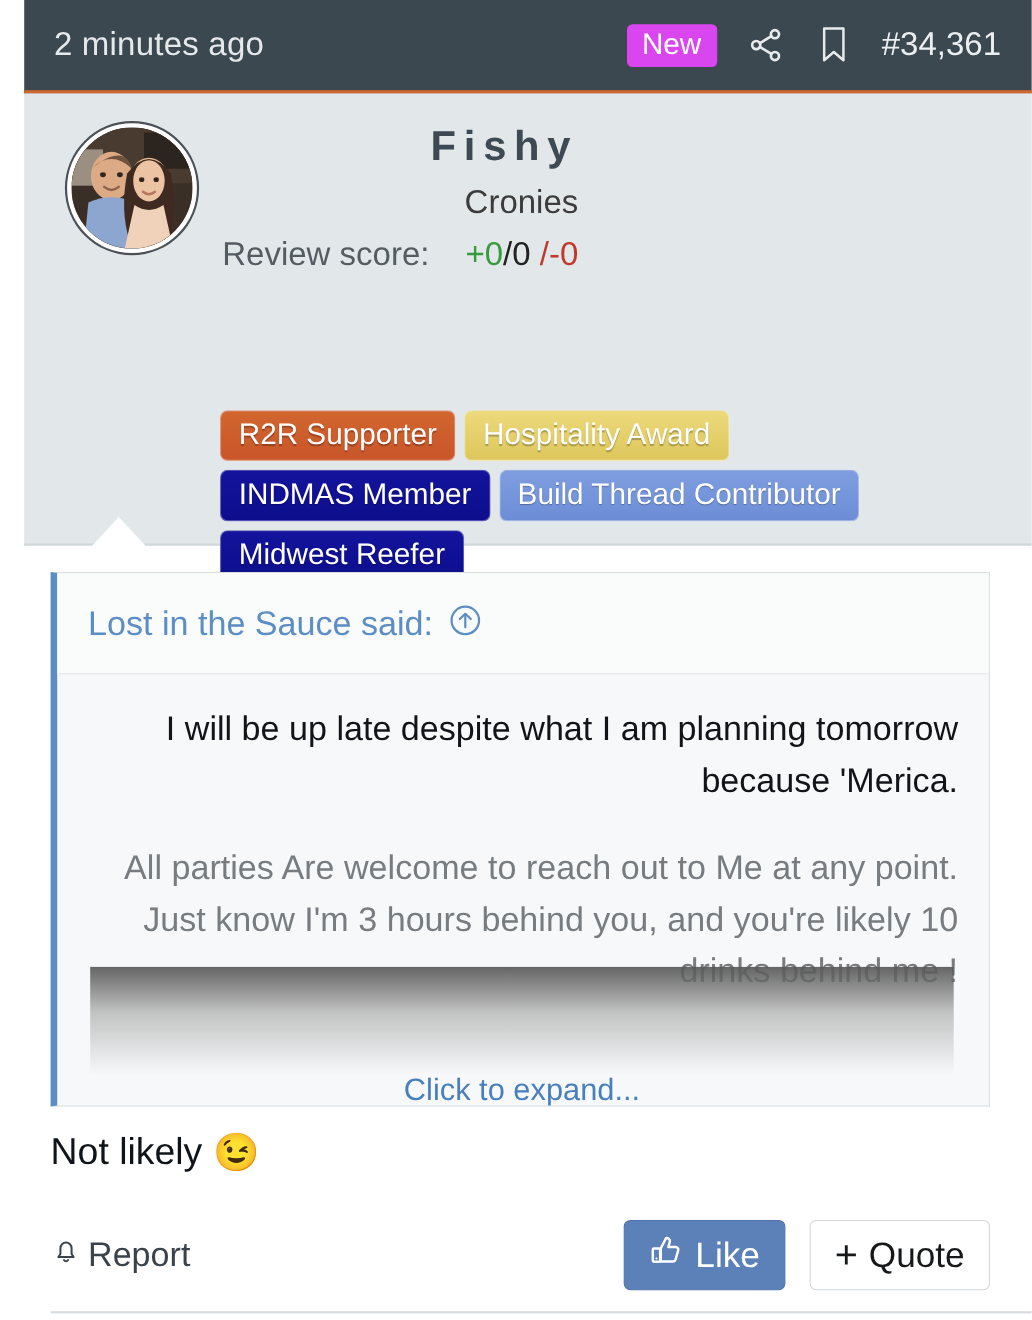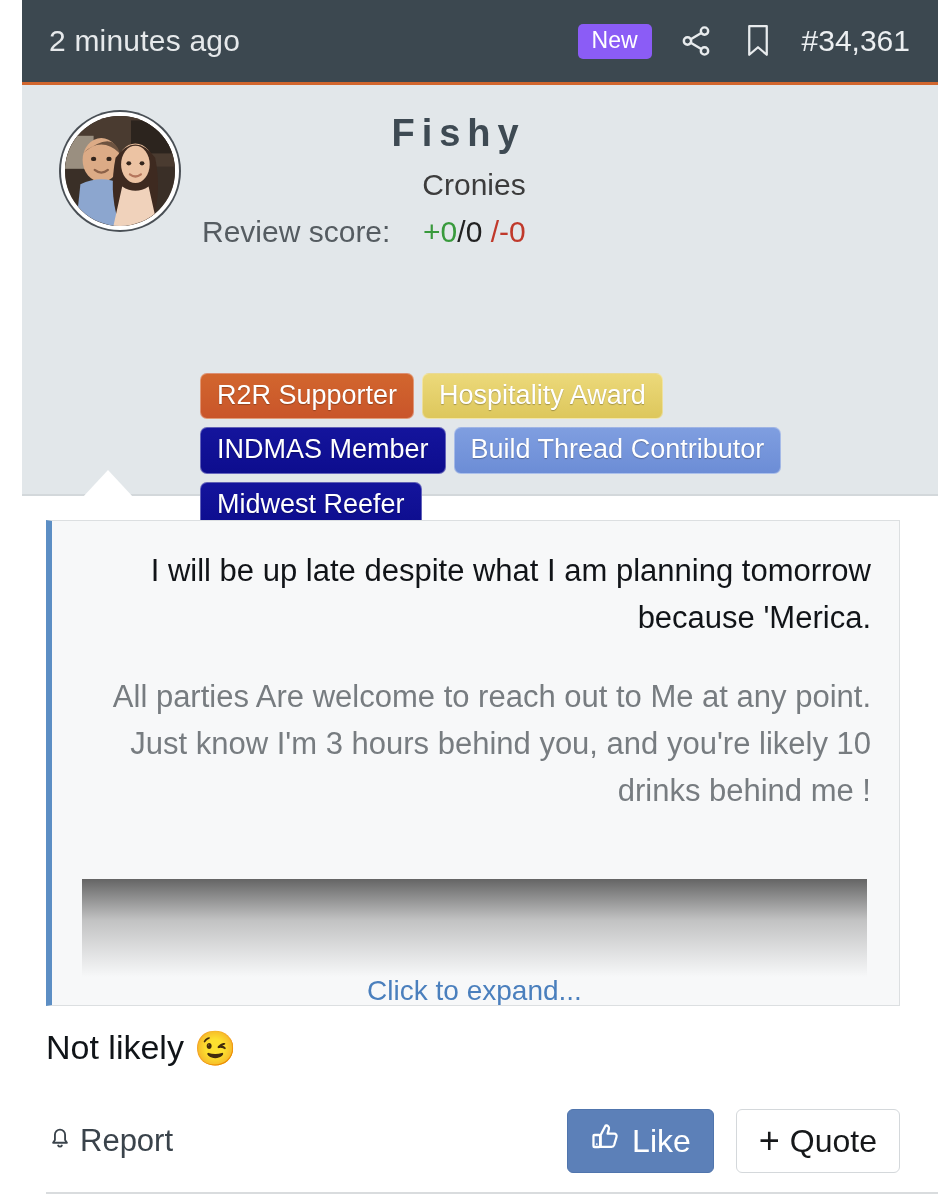--- a/index.html
+++ b/index.html
@@ -20,21 +20,21 @@
   }
   .timestamp {
     color: #e6e9eb; font-size: 30px; margin-left: 27px;
     letter-spacing: 0.2px; white-space: nowrap;
   }
   .header-right {
     margin-left: auto; display: flex; align-items: center;
     gap: 26px; margin-right: 28px;
   }
   .new-badge {
-    background: #8b5cf6; color: #ffffff; font-size: 23px;
+    background: #d946ef; color: #ffffff; font-size: 27px;
     padding: 5px 14px 7px 14px; border-radius: 5px; line-height: 1;
     white-space: nowrap;
   }
   .hdr-icon { width: 36px; height: 40px; display:flex; align-items:center; justify-content:center; }
   .post-number { color: #eceff1; font-size: 30px; white-space: nowrap; }
 
   
   .user-card {
     position: absolute; left: 22px; top: 85px; width: 916px; height: 411px;
     background: #e2e7ea;
@@ -214,20 +214,30 @@
       <div class="badge badge-yellow">Hospitality Award</div>
       <div class="badge badge-navy">INDMAS Member</div>
       <div class="badge badge-blue">Build Thread Contributor</div>
       <div class="badge badge-navy">Midwest Reefer</div>
     </div>
   </div>
 
   <div class="bubble-tail"></div>
 
   <div class="quote-block">
+    <div class="quote-head">
+      <span class="quote-attrib">Lost in the Sauce said:</span>
+      <span>
+        <svg width="30" height="30" viewBox="0 0 24 24" fill="none" stroke="#5c8ec4" stroke-width="1.6" stroke-linecap="round" stroke-linejoin="round">
+          <circle cx="12" cy="12" r="10"></circle>
+            <line x1="12" y1="17" x2="12" y2="7.5"></line>
+            <polyline points="8,11 12,7.2 16,11"></polyline>
+        </svg>
+      </span>
+    </div>
     <div class="quote-body">
       <p>I will be up late despite what I am planning tomorrow because 'Merica.</p>
       <p class="fade">All parties Are welcome to reach out to Me at any point. Just know I'm 3 hours behind you, and you're likely 10 drinks behind me !</p>
     </div>
     <div class="expand-overlay">
       <span class="expand-label">Click to expand...</span>
     </div>
   </div>
 
   <div class="post-text">

